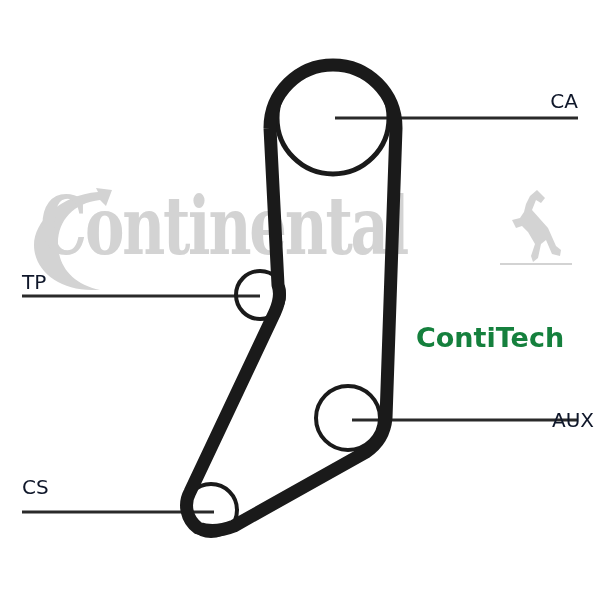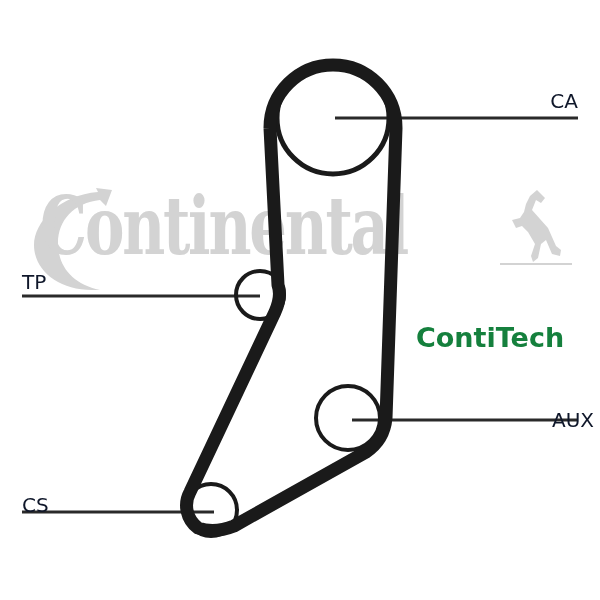--- a/index.html
+++ b/index.html
@@ -4,21 +4,21 @@
   <style>
     html, body { margin: 0; padding: 0; background: #ffffff; }
     body { width: 600px; height: 600px; position: relative; overflow: hidden; font-family: "DejaVu Sans", sans-serif; }
     #stage { position: absolute; left: 0; top: 0; width: 600px; height: 600px; }
     .logo-word { position: absolute; left: 40px; top: 186px; font-family: "DejaVu Serif", serif; font-weight: bold; font-size: 80px; letter-spacing: -3px; color: #d3d3d3; line-height: 1; transform: scaleX(0.74); transform-origin: left top; white-space: nowrap; }
     .contitech { position: absolute; left: 416px; top: 322px; font-family: "DejaVu Sans", sans-serif; font-weight: bold; font-size: 27px; color: #15803d; letter-spacing: 0px; white-space: nowrap; text-align: right; }
     .label { position: absolute; font-family: "DejaVu Sans", sans-serif; font-size: 20px; color: #0f172a; line-height: 1; white-space: nowrap; }
     .lbl-ca { right: 22px; top: 91px; }
     .lbl-tp { left: 22px; top: 272px; }
     .lbl-aux { right: 6px; top: 394px; margin-top: 16px; }
-    .lbl-cs { left: 22px; top: 495px; }
+    .lbl-cs { left: 22px; top: 477px; }
   </style>
 </head>
 <body>
 
 <div id="stage">
 
   <svg width="600" height="600" style="position:absolute;left:0;top:0">
 
     <g fill="#d3d3d3">
       <path d="M98,192 C60,195 34,222 34,245 C34,270 58,290 92,290 L100,290 C72,284 58,266 58,243 C58,220 74,203 100,200 L106,206 L112,190 L96,188 Z"></path>

